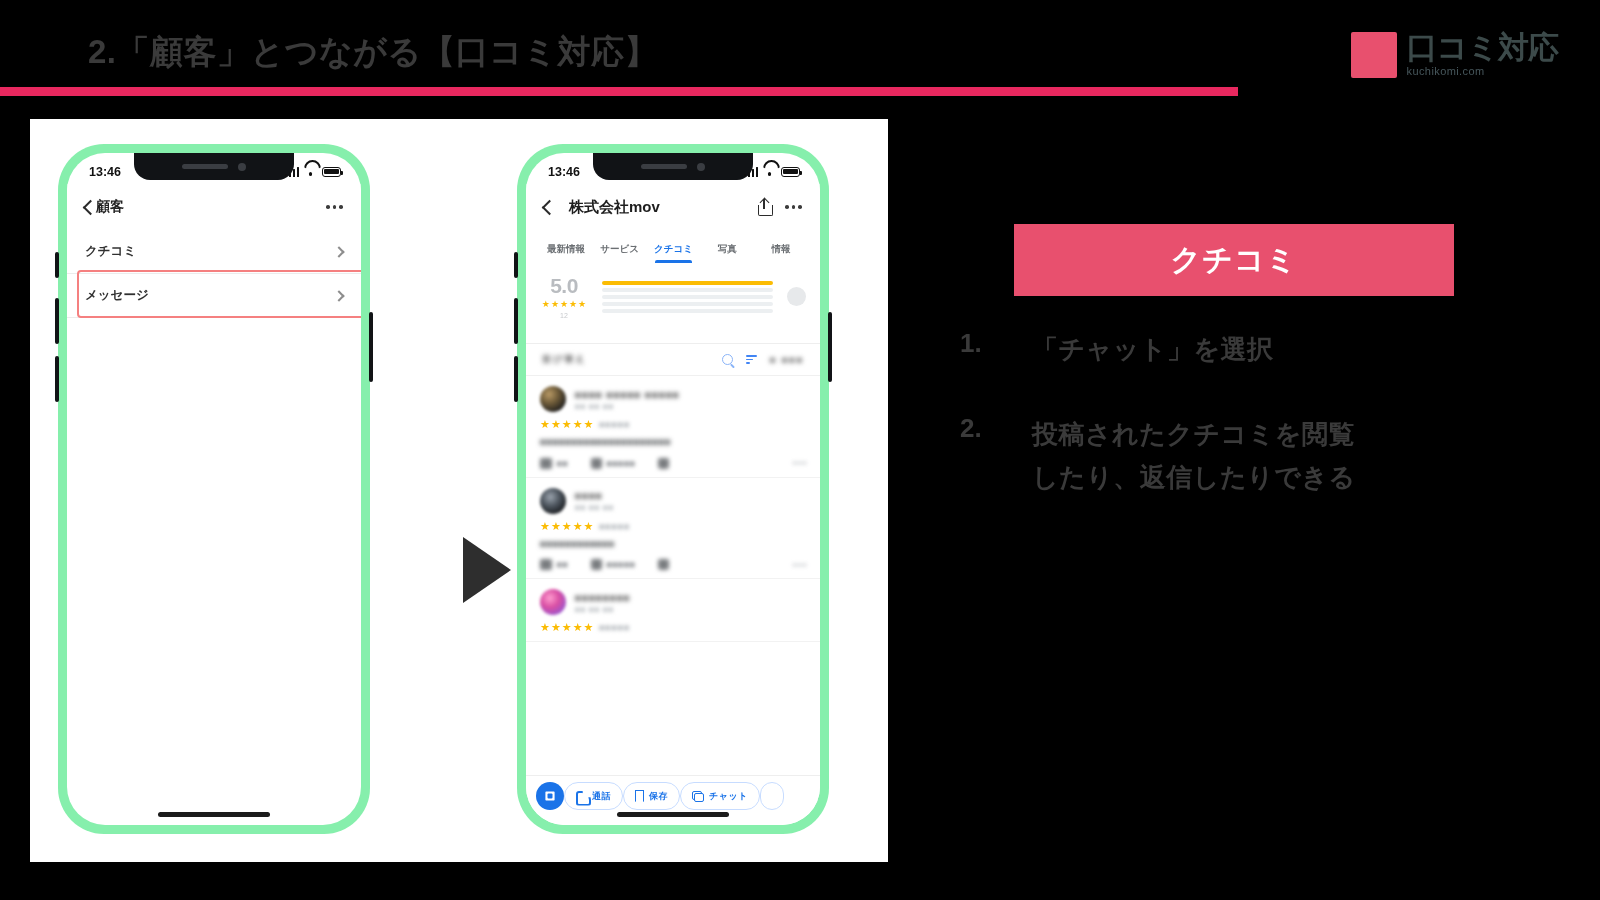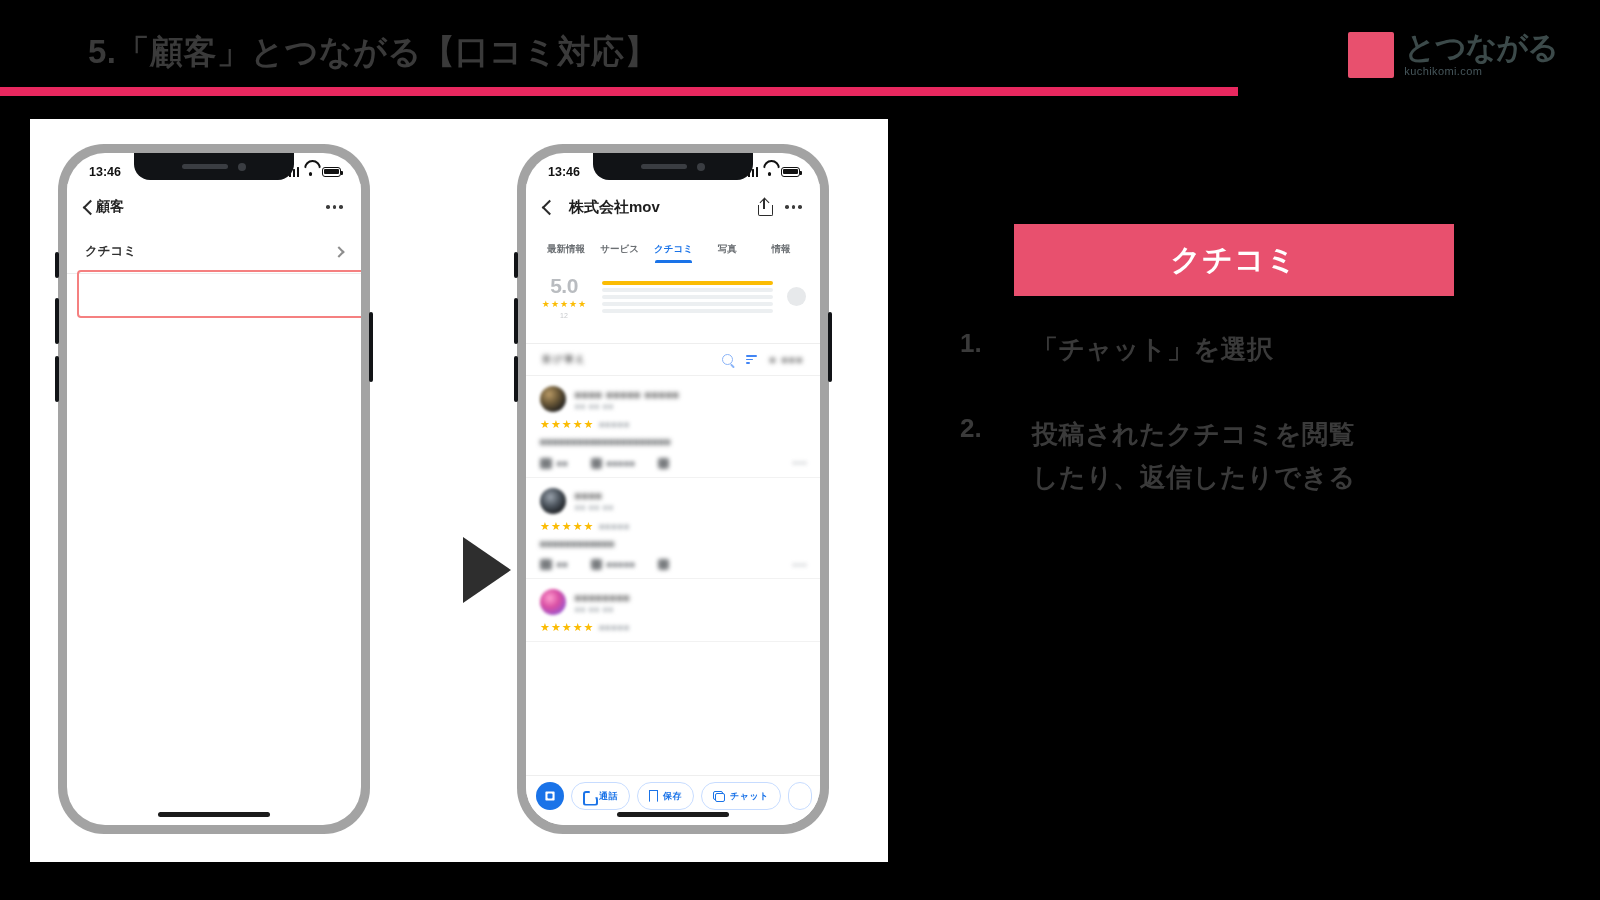--- a/index.html
+++ b/index.html
@@ -32,21 +32,21 @@
   
   .white-card {
     position: absolute; left: 30px; top: 119px;
     width: 858px; height: 743px; background: #ffffff;
   }
 
   
   .phone {
     position: absolute; top: 25px;
     width: 312px; height: 690px;
-    background: #a3a3a3;
+    background: #86efac;
     border-radius: 46px;
     padding: 9px;
   }
   .phone-1 { left: 28px; }
   .phone-2 { left: 487px; }
   .phone-screen {
     position: relative; width: 100%; height: 100%;
     background: #ffffff; border-radius: 38px; overflow: hidden;
   }
   .notch {
@@ -190,21 +190,21 @@
   .rv-act { display: flex; align-items: center; gap: 5px; font-size: 8px; color: #5f6368; letter-spacing: 1px; }
   .act-sq { width: 12px; height: 11px; background: #7a7d80; border-radius: 2px; }
   .act-th { width: 11px; height: 11px; background: #7a7d80; border-radius: 2px 2px 3px 3px; }
   .rv-more { margin-left: auto; display: flex; gap: 2.5px; }
   .rv-more i { width: 2.6px; height: 2.6px; background: #9aa0a6; border-radius: 50%; display: block; }
 
   
   .action-bar {
     position: absolute; left: 0; right: 0; bottom: 0; height: 50px;
     background: #fff; border-top: 1px solid #eee;
-    display: flex; align-items: center; gap: 7px; padding: 0 10px 9px; overflow: hidden;
+    display: flex; align-items: center; padding: 0 10px 9px; overflow: hidden;
   }
   .fab { width: 28px; height: 28px; border-radius: 50%; background: #1a73e8; flex: 0 0 auto; position: relative; }
   .fab::after {
     content:""; position:absolute; left:50%; top:50%; width: 13px; height: 13px;
     transform: translate(-50%,-50%) rotate(45deg); background: #fff;
     clip-path: polygon(50% 0, 100% 50%, 50% 100%, 0 50%);
   }
   .fab::before {
     content:""; position:absolute; left:50%; top:50%; width: 5px; height: 5px; z-index:2;
     transform: translate(-50%,-50%); background: #1a73e8; border-radius:1px;
@@ -256,27 +256,27 @@
   .steps { position: absolute; left: 960px; top: 328px; width: 540px; }
   .step { display: flex; align-items: flex-start; gap: 0; margin-bottom: 42px; }
   .step-num { width: 72px; flex: 0 0 auto; font-size: 26px; font-weight: 700; color: #3a3a3a; }
   .step-text { font-size: 26px; font-weight: 700; color: #3a3a3a; line-height: 1.65; letter-spacing: 0.5px; }
 </style>
 </head>
 <body>
 
 <div class="page">
 
-  <div class="slide-title">5.「顧客」とつながる【口コミ対応】</div>
+  <div class="slide-title">2.「顧客」とつながる【口コミ対応】</div>
   <div class="accent-bar"></div>
 
   <div class="logo">
     <div class="logo-mark"></div>
     <div class="logo-text">
-      <div class="logo-main">とつながる</div>
+      <div class="logo-main">口コミ対応</div>
       <div class="logo-sub">kuchikomi.com</div>
     </div>
   </div>
 
   <div class="white-card">
 
     <div class="phone phone-1">
       <div class="side-btn sb-silent"></div>
       <div class="side-btn sb-up"></div>
       <div class="side-btn sb-down"></div>
@@ -303,20 +303,24 @@
           <div class="chev-back"></div>
           <div class="nav-title-c">顧客</div>
           <div class="dots-icon">
               <i></i>
               <i></i>
               <i></i>
             </div>
         </div>
         <div class="list-row">
           <div class="label">クチコミ</div>
+          <div class="chev-right"></div>
+        </div>
+        <div class="list-row">
+          <div class="label">メッセージ</div>
           <div class="chev-right"></div>
         </div>
         <div class="row-highlight"></div>
         <div class="home-indicator"></div>
       </div>
     </div>
 
     <div class="arrow-tri"></div>
 
     <div class="phone phone-2">

